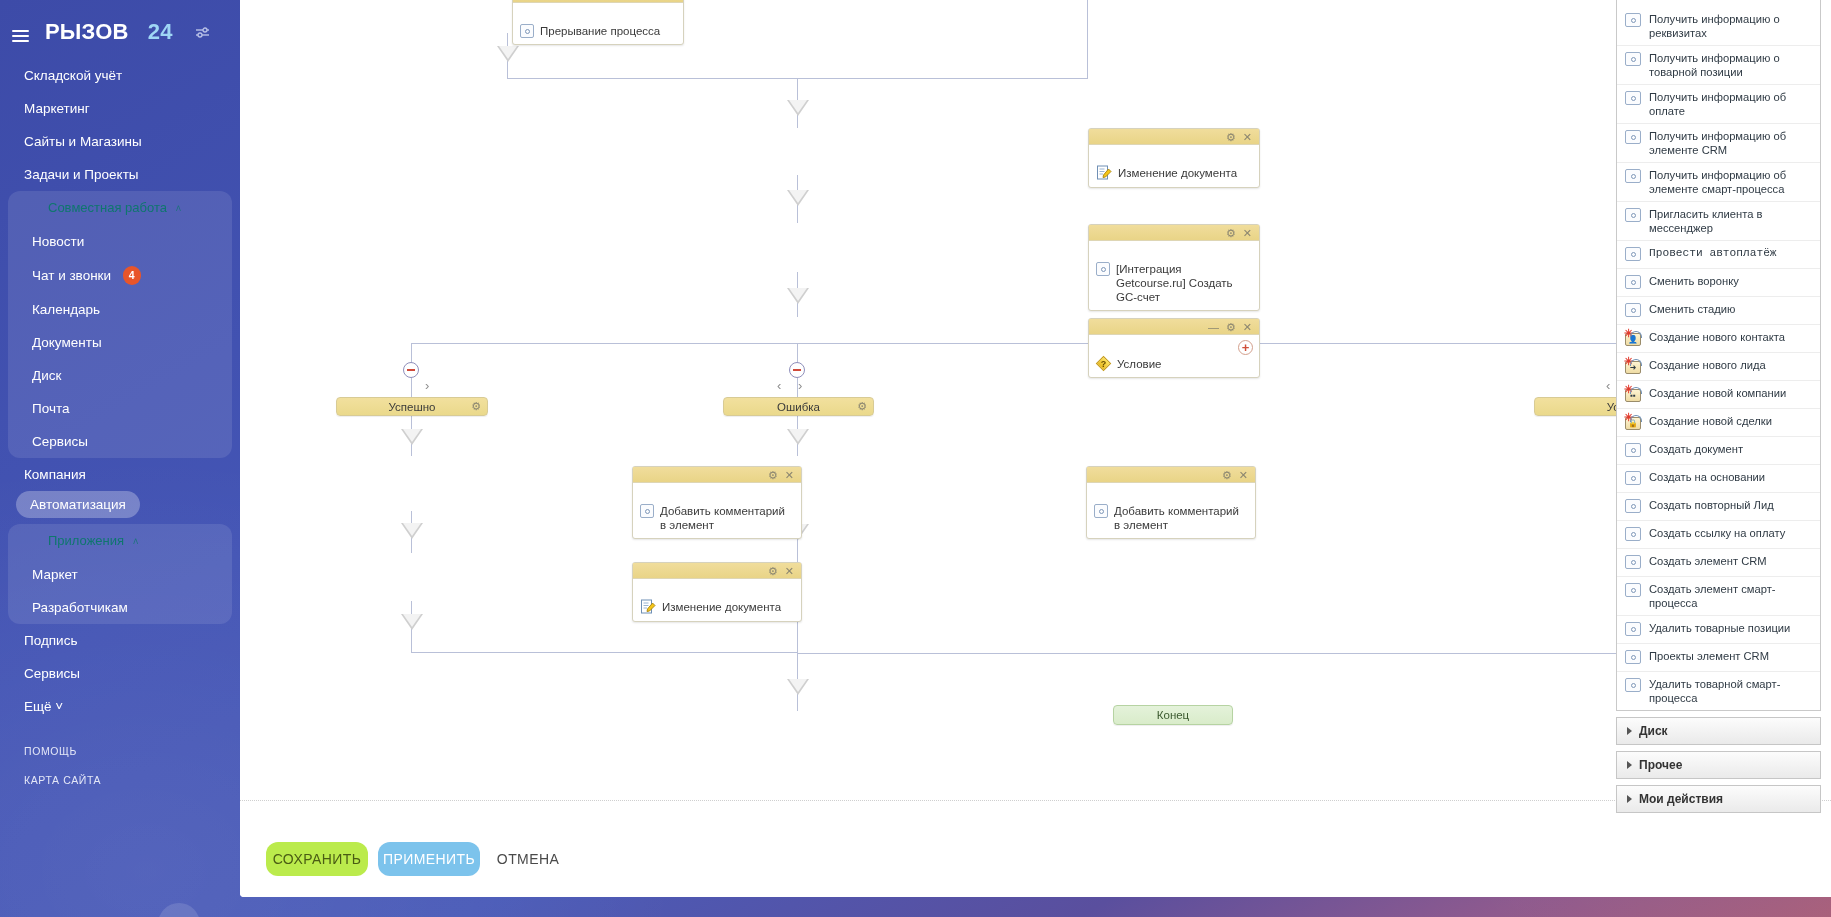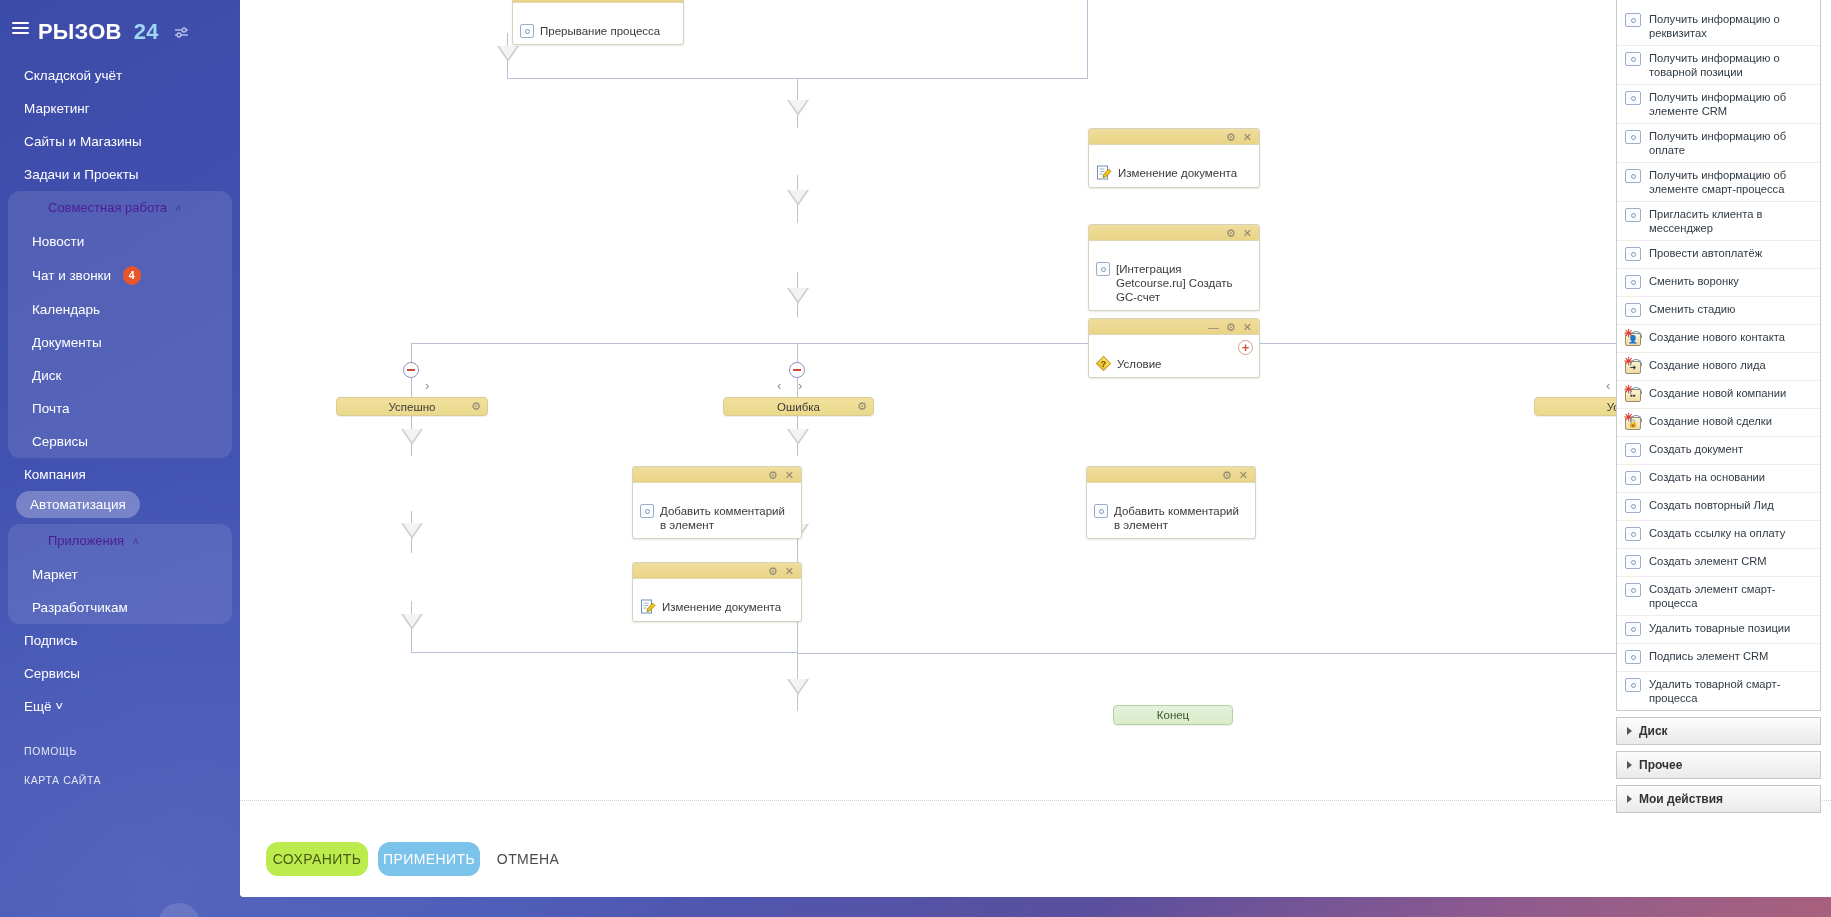--- a/index.html
+++ b/index.html
@@ -24,21 +24,21 @@
   }
 
   
   .sidebar {
     position: absolute; left: 0; top: 0; width: 240px; height: 917px;
     color: #ffffff;
     z-index: 5;
     overflow: hidden;
   }
   .sidebar-logo {
-    display: flex; align-items: flex-start; gap: 9px;
+    display: flex; align-items: flex-end; gap: 16px;
     padding: 19px 0 0 12px;
     font-size: 22px; font-weight: bold; letter-spacing: .2px;
   }
   .burger { display: inline-block; width: 17px; }
   .burger span {
     display: block; height: 2px; background: #fff; margin: 3px 0; border-radius: 1px;
   }
   .logo-text { color: #fff; font-size: 22px; font-weight: bold; }
   .logo-num { color: #9fd6f5; font-size: 22px; font-weight: bold; margin-left: 3px;}
   .logo-sliders { margin-left: 6px; opacity: .85; }
@@ -50,21 +50,21 @@
     margin: 0 8px;
   }
   .nav-item {
     padding: 8px 0 8px 24px;
     font-size: 13.5px;
     color: #ffffff;
     cursor: pointer;
     white-space: nowrap;
     line-height: 17px;
   }
-  .nav-item.dim { color: #4c1d95; font-size: 13px; padding-left: 40px; }
+  .nav-item.dim { color: #0f766e; font-size: 13px; padding-left: 40px; }
   .nav-item.active-pill {
     display: inline-block;
     background: rgba(255,255,255,0.28);
     border-radius: 14px;
     padding: 5px 14px 5px 14px;
     margin-left: 16px;
     font-size: 13.5px;
   }
   .nav-item .chev { font-size: 10px; margin-left: 5px; opacity:.8; }
   .badge-count {
@@ -575,41 +575,41 @@
       <div class="action-row">
         <span class="ai ai-sq">
             <i></i>
           </span>
         <span class="txt">Получить информацию о товарной позиции</span>
       </div>
       <div class="action-row">
         <span class="ai ai-sq">
             <i></i>
           </span>
+        <span class="txt">Получить информацию об оплате</span>
+      </div>
+      <div class="action-row">
+        <span class="ai ai-sq">
+            <i></i>
+          </span>
         <span class="txt">Получить информацию об элементе CRM</span>
       </div>
       <div class="action-row">
         <span class="ai ai-sq">
             <i></i>
           </span>
-        <span class="txt">Получить информацию об оплате</span>
+        <span class="txt">Получить информацию об элементе смарт-процесса</span>
       </div>
       <div class="action-row">
         <span class="ai ai-sq">
             <i></i>
           </span>
-        <span class="txt">Получить информацию об элементе смарт-процесса</span>
-      </div>
-      <div class="action-row">
-        <span class="ai ai-sq">
-            <i></i>
-          </span>
         <span class="txt">Пригласить клиента в мессенджер</span>
       </div>
-      <div class="action-row" style="min-height:28px;">
+      <div class="action-row" style="min-height:28px;font-family:Liberation Mono, monospace;">
         <span class="ai ai-sq">
             <i></i>
           </span>
         <span class="txt">Провести автоплатёж</span>
       </div>
       <div class="action-row" style="min-height:28px;">
         <span class="ai ai-sq">
             <i></i>
           </span>
         <span class="txt">Сменить воронку</span>
@@ -701,21 +701,21 @@
       <div class="action-row" style="min-height:28px;">
         <span class="ai ai-sq">
             <i></i>
           </span>
         <span class="txt">Удалить товарные позиции</span>
       </div>
       <div class="action-row" style="min-height:28px;">
         <span class="ai ai-sq">
             <i></i>
           </span>
-        <span class="txt">Подпись элемент CRM</span>
+        <span class="txt">Проекты элемент CRM</span>
       </div>
       <div class="action-row">
         <span class="ai ai-sq">
             <i></i>
           </span>
         <span class="txt">Удалить товарной смарт-процесса</span>
       </div>
 
     </div>
 

